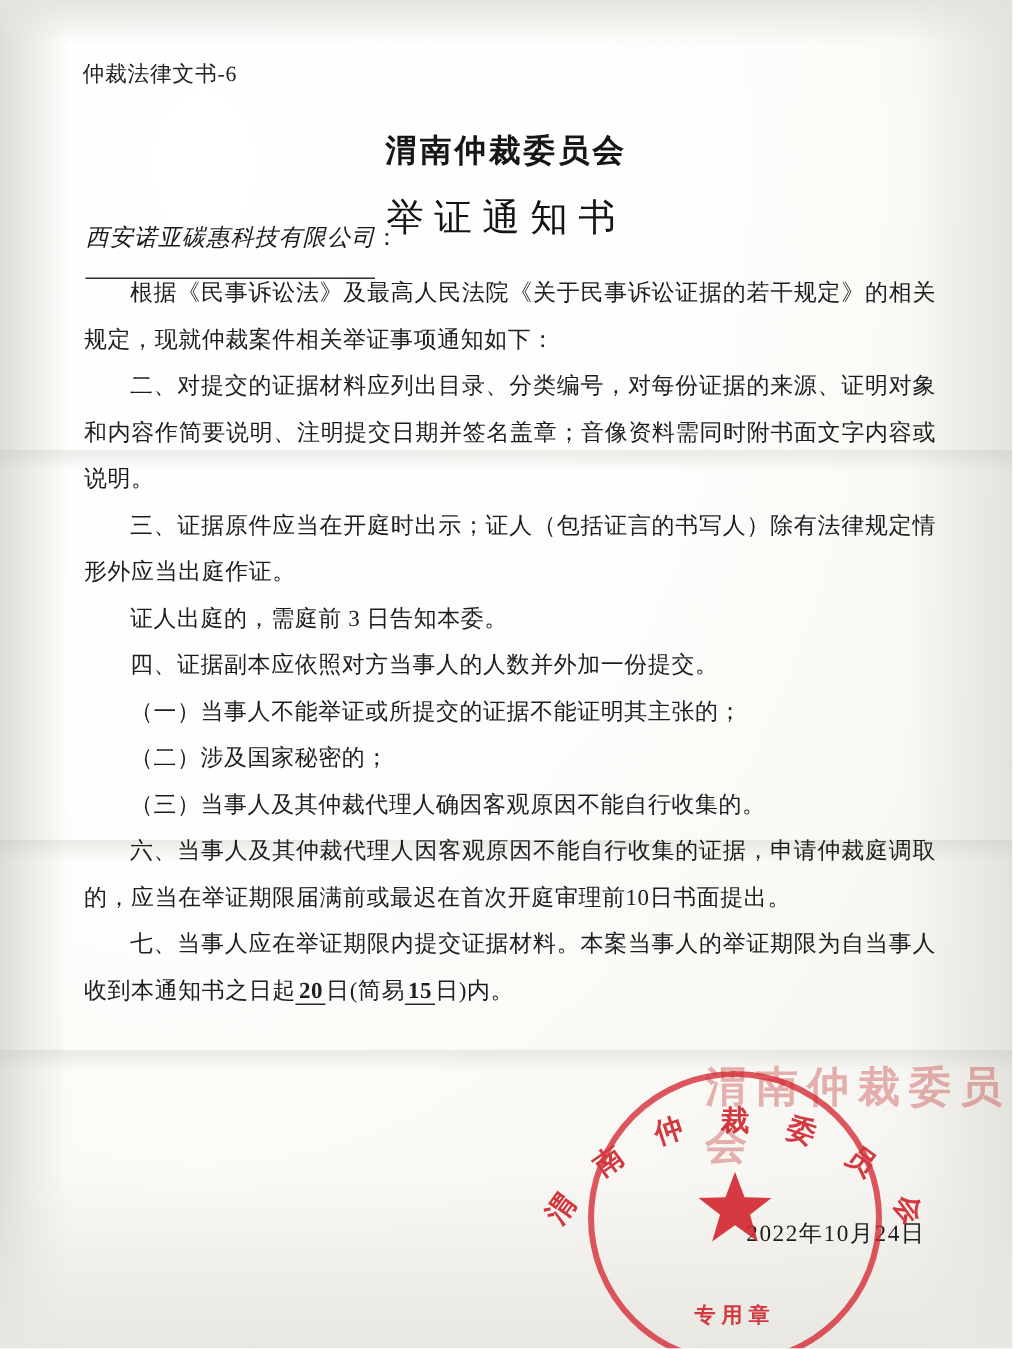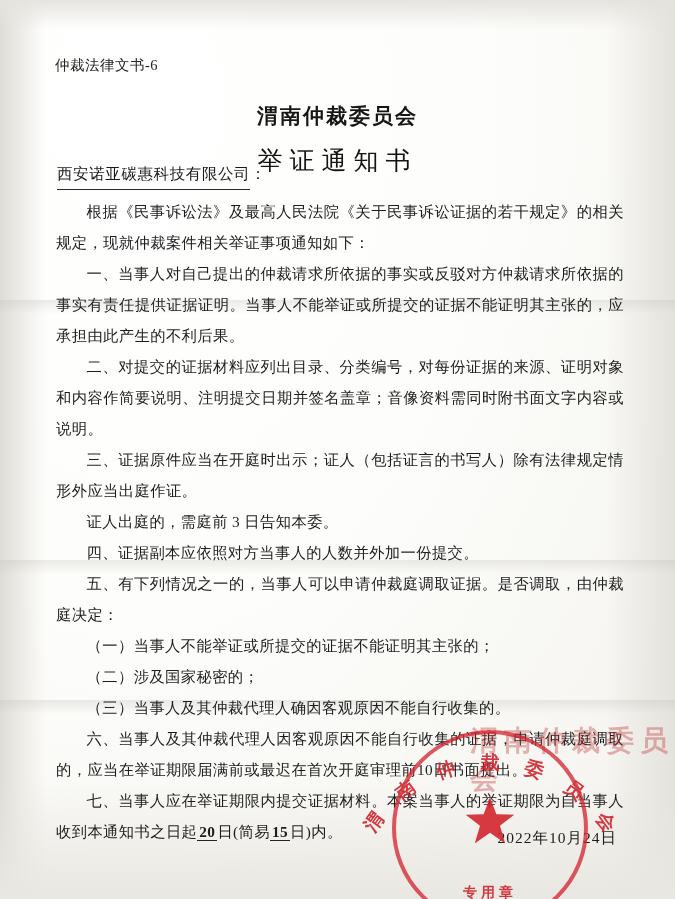--- a/index.html
+++ b/index.html
@@ -52,21 +52,21 @@
   }
   .crease {
     position: absolute;
     left: 0; width: 675px; height: 14px;
     background: linear-gradient(to bottom, rgba(190,188,182,0.30), rgba(255,255,255,0));
     pointer-events: none;
   }
 
   .content {
     position: absolute;
-    left: 0; top: 16px;
+    left: 0; top: 0;
     width: 675px;
     height: 754px;
     color: #1b1b1b;
   }
 
   .doc-code {
     position: absolute;
     left: 55px;
     top: 40px;
     font-size: 14.5px;
@@ -98,21 +98,22 @@
   .addressee {
     position: absolute;
     left: 57px;
     top: 148px;
     font-size: 15.5px;
     letter-spacing: 0.6px;
     color: #1b1b1b;
   }
   .addressee .underline {
     border-bottom: 1px solid #2a2a2a;
-    padding-bottom: 7px;
+    padding-bottom: 18px;
+    font-style: italic;
   }
 
   .body-text {
     position: absolute;
     left: 56px;
     top: 180px;
     width: 568px;
     font-size: 15.3px;
     line-height: 31px;
     letter-spacing: 0.4px;
@@ -225,26 +226,24 @@
       <div class="title-org">渭南仲裁委员会</div>
       <div class="title-main">举证通知书</div>
     </div>
 
     <div class="addressee">
       <span class="underline">西安诺亚碳惠科技有限公司</span><span>：</span>
     </div>
 
     <div class="body-text">
       <p>根据《民事诉讼法》及最高人民法院《关于民事诉讼证据的若干规定》的相关规定，现就仲裁案件相关举证事项通知如下：</p>
-      <p>一、当事人对自己提出的仲裁请求所依据的事实或反驳对方仲裁请求所依据的事实有责任提供证据证明。当事人不能举证或所提交的证据不能证明其主张的，应承担由此产生的不利后果。</p>
       <p>二、对提交的证据材料应列出目录、分类编号，对每份证据的来源、证明对象和内容作简要说明、注明提交日期并签名盖章；音像资料需同时附书面文字内容或说明。</p>
       <p>三、证据原件应当在开庭时出示；证人（包括证言的书写人）除有法律规定情形外应当出庭作证。</p>
       <p>证人出庭的，需庭前 3 日告知本委。</p>
       <p>四、证据副本应依照对方当事人的人数并外加一份提交。</p>
-      <p>五、有下列情况之一的，当事人可以申请仲裁庭调取证据。是否调取，由仲裁庭决定：</p>
       <p>（一）当事人不能举证或所提交的证据不能证明其主张的；</p>
       <p>（二）涉及国家秘密的；</p>
       <p>（三）当事人及其仲裁代理人确因客观原因不能自行收集的。</p>
       <p>六、当事人及其仲裁代理人因客观原因不能自行收集的证据，申请仲裁庭调取的，应当在举证期限届满前或最迟在首次开庭审理前10日书面提出。</p>
       <p><span>七、当事人应在举证期限内提交证据材料。本案当事人的举证期限为自当事人收到本通知书之日起</span><span class="u-line">20</span><span>日(简易</span><span class="u-line">15</span><span>日)内。</span></p>
     </div>
 
     <div class="date-line">
       <span>2022</span><span>年</span><span>10</span><span>月</span><span>24</span><span>日</span>
     </div>

